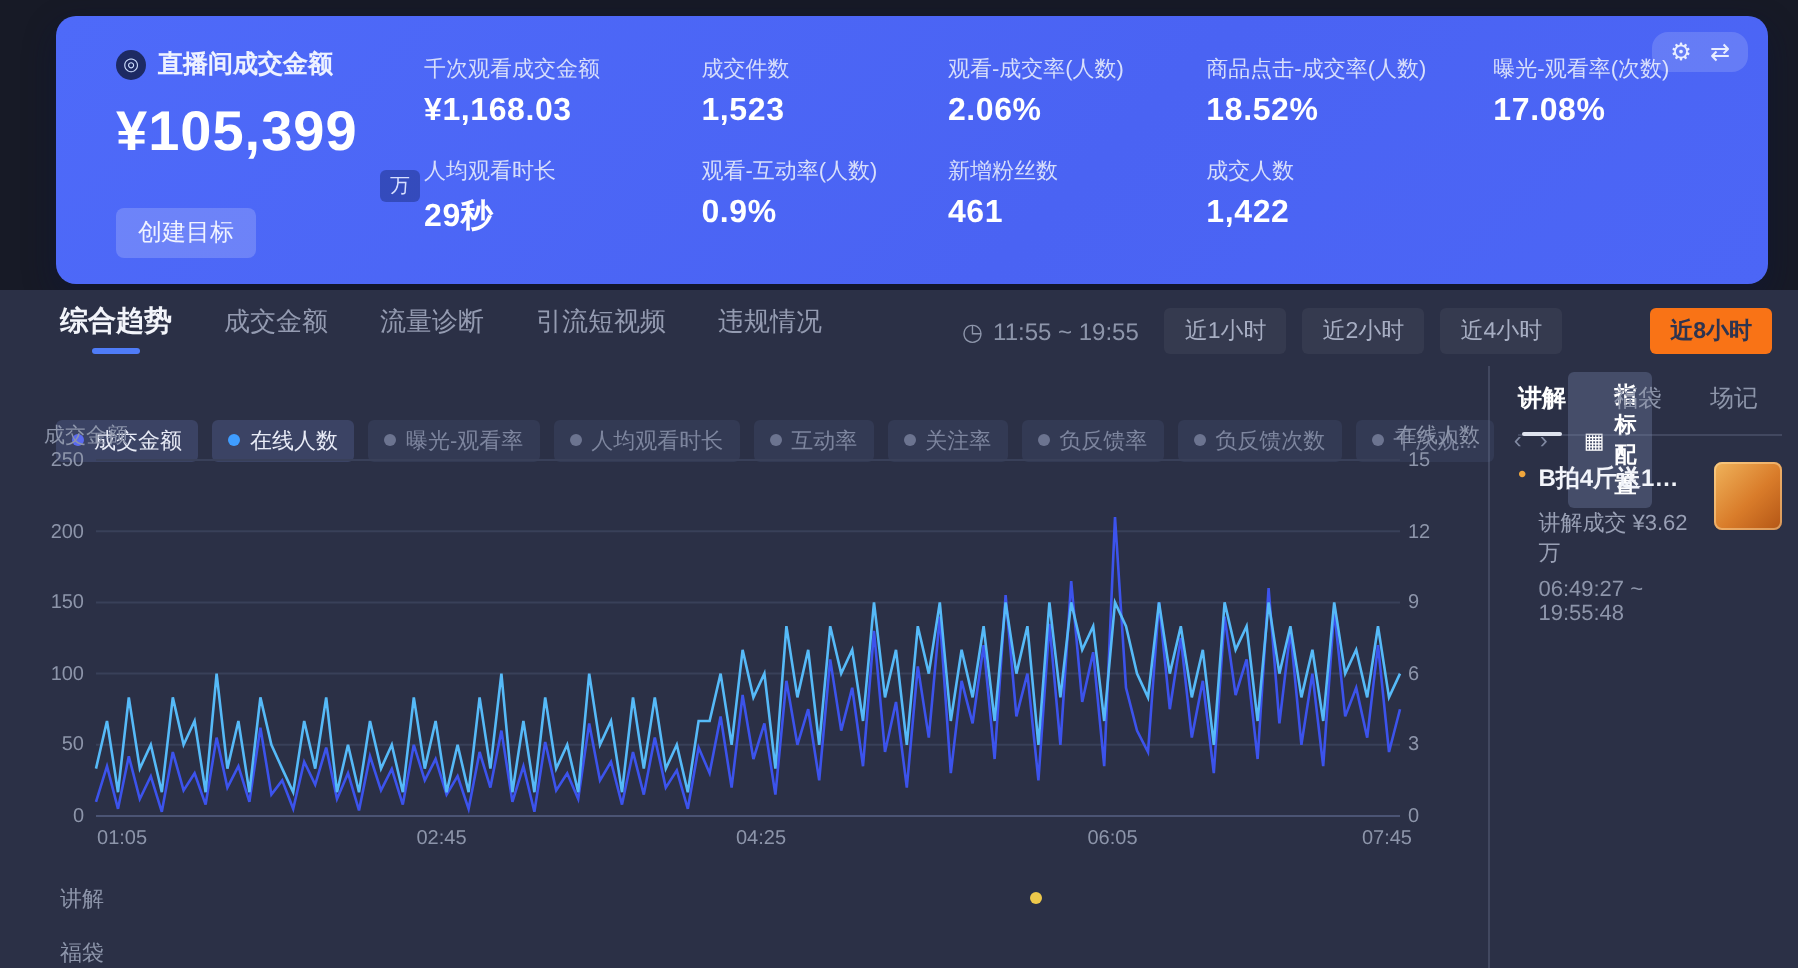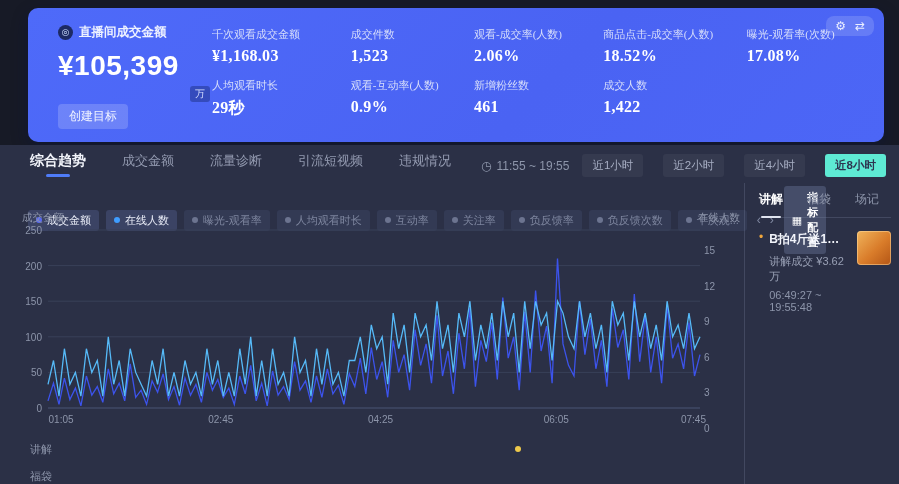--- a/index.html
+++ b/index.html
@@ -14,56 +14,56 @@
   .hero-title{display:flex;align-items:center;gap:6px;font-size:12.5px;font-weight:bold;color:#eef2ff;}
   .hero-icon{width:15px;height:15px;border-radius:50%;background:#1d2a63;color:#cfe0ff;
              display:inline-flex;align-items:center;justify-content:center;font-size:9px;line-height:1;}
   .hero-value{display:inline-block;font-size:28px;font-weight:bold;color:#fff;margin-top:9px;letter-spacing:.5px;}
   .unit-row{width:152px;text-align:right;margin-top:1px;}
   .unit-badge{display:inline-block;font-size:10px;color:#d7dfff;background:rgba(10,22,80,.35);
               padding:1px 5px;border-radius:3px;}
   .goal-btn{position:absolute;left:30px;bottom:13px;font-size:12px;color:#f0f3ff;
             background:rgba(255,255,255,.18);padding:4px 11px;border-radius:4px;cursor:pointer;}
   .metrics-grid{flex:1;display:grid;grid-template-columns:1.08fr .95fr 1fr 1.12fr .85fr;
-                grid-auto-rows:1fr;box-sizing:border-box;padding:19px 36px 14px 12px;column-gap:10px;font-family:Liberation Serif, serif;}
+                grid-auto-rows:1fr;box-sizing:border-box;padding:19px 36px 14px 12px;column-gap:10px;}
   .m-label{font-size:11px;color:#d7defb;}
   .m-value{font-size:16px;font-weight:bold;color:#fff;margin-top:5px;letter-spacing:.3px;}
   .card-actions{position:absolute;top:8px;right:10px;display:flex;gap:9px;align-items:center;
                 background:rgba(255,255,255,.15);border-radius:8px;padding:4px 9px;}
   .icon-btn{color:#e9eeff;font-size:12px;line-height:1;cursor:pointer;}
 
   
   .main{position:absolute;left:0;top:145px;right:0;bottom:0;background:#2b3046;}
 
-  .tabs-row{position:absolute;left:30px;top:7px;display:flex;gap:36px;align-items:flex-end;}
+  .tabs-row{position:absolute;left:30px;top:7px;display:flex;gap:26px;align-items:flex-end;}
   .tab{font-size:13px;color:#949bb1;padding-bottom:7px;position:relative;cursor:pointer;white-space:nowrap;}
   .tab.active{color:#f2f4fa;font-weight:bold;font-size:14px;}
   .tab.active::after{content:"";position:absolute;left:28%;right:28%;bottom:0;height:3px;border-radius:2px;background:#4f7cf8;}
 
   .right-controls{position:absolute;right:13px;top:9px;display:flex;align-items:center;gap:9px;}
   .time-range{display:flex;align-items:center;gap:5px;font-size:12px;color:#8d95aa;margin-right:4px;}
   .range-btn{font-size:11.5px;color:#a7aec3;background:rgba(255,255,255,.05);padding:4px 10px;
              border-radius:3px;cursor:pointer;white-space:nowrap;}
-  .range-btn.active{background:#5eead4;color:#2e3450;font-weight:bold;}
+  .range-btn.active{background:#f97316;color:#2e3450;font-weight:bold;margin-left:36px;}
 
   .legend-row{position:absolute;left:28px;top:41px;width:714px;display:flex;align-items:center;gap:7px;}
   .chip{display:flex;align-items:center;gap:5px;font-size:11px;padding:3px 8px;border-radius:3px;
         background:#333a54;color:#7d859e;cursor:pointer;white-space:nowrap;}
   .chip .dot{width:6px;height:6px;border-radius:50%;background:#6c7490;}
   .chip.on{background:#3b4364;color:#e8ebf6;}
   .pager{display:flex;gap:9px;color:#8089a2;font-size:12px;margin:0 3px;}
   .pager span{cursor:pointer;}
   .config-btn{margin-left:auto;display:flex;align-items:center;gap:5px;background:#454d69;color:#fff;
               font-size:11px;font-weight:bold;padding:4px 8px;border-radius:3px;cursor:pointer;}
 
   
   .axis-title{position:absolute;font-size:10.5px;color:#8d95aa;}
   .tick{position:absolute;font-size:10px;color:#8d95aa;}
   .tick.l{left:0;width:42px;text-align:right;}
-  .tick.r{left:704px;margin-top:20px;}
+  .tick.r{left:704px;}
   .tick.x{transform:translateX(-50%);top:269px;}
   #plot{position:absolute;left:48px;top:85px;overflow:visible;}
 
   .track-label{position:absolute;left:30px;font-size:11px;color:#8d95aa;}
   .track-dot{position:absolute;width:6px;height:6px;border-radius:50%;background:#edc84b;}
 
   
   .side-panel{position:absolute;left:744px;top:38px;right:0;bottom:0;
               border-left:1px solid rgba(125,135,165,.28);padding:0 8px 0 14px;box-sizing:border-box;}
   .sp-tabs{display:flex;gap:24px;margin-top:8px;padding-bottom:9px;border-bottom:1px solid rgba(125,135,165,.28);}
@@ -148,21 +148,21 @@
         <div class="tab">流量诊断</div>
         <div class="tab">引流短视频</div>
         <div class="tab">违规情况</div>
       </div>
 
     <div class="right-controls">
       <div class="time-range">
         <span>◷</span>
         <span>11:55 ~ 19:55</span>
       </div>
-      <span id="rangeBtns" style="display:flex;gap:20px">
+      <span id="rangeBtns" style="display:flex;gap:8px">
           <span class="range-btn">近1小时</span>
           <span class="range-btn">近2小时</span>
           <span class="range-btn">近4小时</span>
           <span class="range-btn active">近8小时</span>
         </span>
     </div>
 
     <div class="legend-row" id="legendRow">
         <div class="chip on">
           <span class="dot" style="background: rgb(90, 106, 240);"></span>

